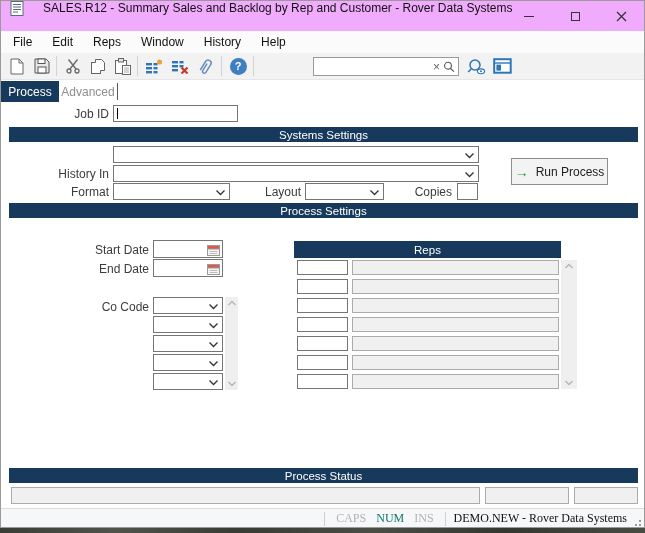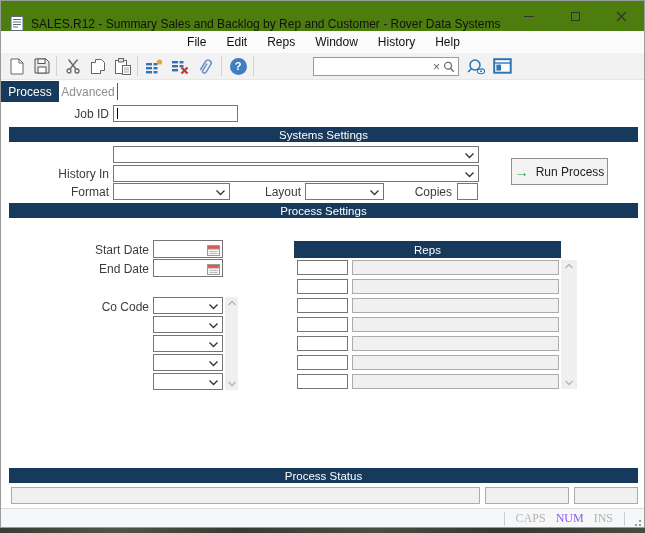--- a/index.html
+++ b/index.html
@@ -6,29 +6,29 @@
     --navy:#17395C; --blue:#2E75B6; --green:#1E9E3E; --red:#C23B2E; --orange:#E8A33D;
   }
   *{box-sizing:border-box; margin:0; padding:0;}
   html,body{background:#d8d8d8;}
   body{font-family:"Liberation Sans", sans-serif; width:645px;}
   #window{
     position:relative; width:645px; height:528px; background:#fff;
     border:1px solid #9a9a9a; overflow:hidden; font-size:12px; color:#222;
   }
   
-  .titlebar{position:absolute; left:0; top:0; width:100%; height:30px; background:#4d7c0f; display:flex; align-items:flex-end;}
+  .titlebar{position:absolute; left:0; top:0; width:100%; height:30px; background:#f0abfc; display:flex; align-items:flex-start;gap:12px;}
   .app-icon{margin-left:9px; width:14px; height:15px; flex:0 0 auto;}
   .title-text{margin-left:7px; font-size:12px; color:#111; white-space:nowrap;}
   .win-btn{position:absolute; top:0; width:46px; height:30px; display:flex; align-items:center; justify-content:center;}
   .btn-min{right:92px;} .btn-max{right:46px;} .btn-close{right:0;}
   .glyph-min{width:10px; height:1px; background:#333;}
   .glyph-max{width:9px; height:9px; border:1px solid #333;}
   
-  .menubar{position:absolute; left:0; top:30px; width:100%; height:22px; background:#fbfbfb; display:flex; align-items:center;justify-content:center;}
+  .menubar{position:absolute; left:0; top:30px; width:100%; height:22px; background:#fbfbfb; display:flex; align-items:center;}
   .menu-item{padding:3px 10px; color:#111; cursor:default;}
   .menu-item:first-child{margin-left:2px;}
   
   .toolbar{position:absolute; left:0; top:52px; width:100%; height:27px; background:#f2f2f2; border-bottom:1px solid #e6e6e6;}
   .tb-btn{position:absolute; top:2px; width:22px; height:22px; display:flex; align-items:center; justify-content:center;}
   .tb-sep{position:absolute; top:3px; width:1px; height:20px; background:#d2d2d2;}
   .help-circle{width:17px; height:17px; border-radius:50%; background:#3E7EC1; color:#fff; font-size:11px; font-weight:bold; display:flex; align-items:center; justify-content:center;}
   .searchbox{position:absolute; left:312px; top:4px; width:146px; height:19px; background:#fff; border:1px solid #9a9a9a; display:flex; align-items:center;}
   .searchbox input{flex:1; min-width:0; border:none; outline:none; height:15px; font-size:11px; background:transparent; padding-left:3px;}
   .search-x{color:#666; font-size:12px; padding:0 2px; line-height:1;}
@@ -59,21 +59,21 @@
   
   .reps-header{position:absolute; left:293px; top:240px; width:267px; height:17px; background:var(--navy); color:#fff;
     font-size:11.5px; display:flex; align-items:center; justify-content:center;}
   .reps-row-code{position:absolute; left:296px; width:51px; height:15px; background:#fff; border:1px solid #757575;}
   .reps-row-name{position:absolute; left:351px; width:207px; height:15px; background:#f0f0f0; border:1px solid #ababab;}
   
   .statusbar{position:absolute; left:0; top:507px; width:100%; height:20px; background:#f6f7f8; border-top:1px solid #dcdcdc;
     display:flex; align-items:center; justify-content:flex-end; font-size:12px;font-family:Liberation Serif, serif;}
   .sb-sep{width:1px; height:14px; background:#cfcfcf; margin:0 6px;}
   .sb-dim{color:#b3b3b3; margin:0 5px;}
-  .sb-on{color:#8b5cf6; margin:4px 5px;}
+  .sb-on{color:#0f766e; margin:4px 5px;}
   .sb-ctx{color:#111; margin:0 4px 0 2px; white-space:nowrap;}
   .grip{width:8px; height:8px; margin:6px 3px 0 2px; position:relative;}
   .grip i{position:absolute; width:2px; height:2px; background:#9a9a9a;}
   .desktop-strip{position:absolute; left:0; top:528px; width:645px; height:5px;
     background:linear-gradient(90deg,#3a3d35,#50534a 18%,#383b33 37%,#4a4d44 58%,#343730 78%,#484b42);}
   svg{display:block;}
 </style>
 </head>
 <body>
 
@@ -383,20 +383,21 @@
   <div class="field-ro" style="left:10px; top:486px; width:469px; height:17px"></div>
   <div class="field-ro" style="left:484px; top:486px; width:84px; height:17px"></div>
   <div class="field-ro" style="left:573px; top:486px; width:64px; height:17px"></div>
 
   <div class="statusbar">
     <div class="sb-sep"></div>
     <span class="sb-dim">CAPS</span>
     <span class="sb-on">NUM</span>
     <span class="sb-dim">INS</span>
     <div class="sb-sep"></div>
+    <span class="sb-ctx">DEMO.NEW - Rover Data Systems</span>
     <div class="grip">
       <i style="right:0; bottom:0"></i>
         <i style="right:0; bottom:4px"></i>
         <i style="right:4px; bottom:0"></i>
     </div>
   </div>
 </div>
 
 <div class="desktop-strip"></div>
 

